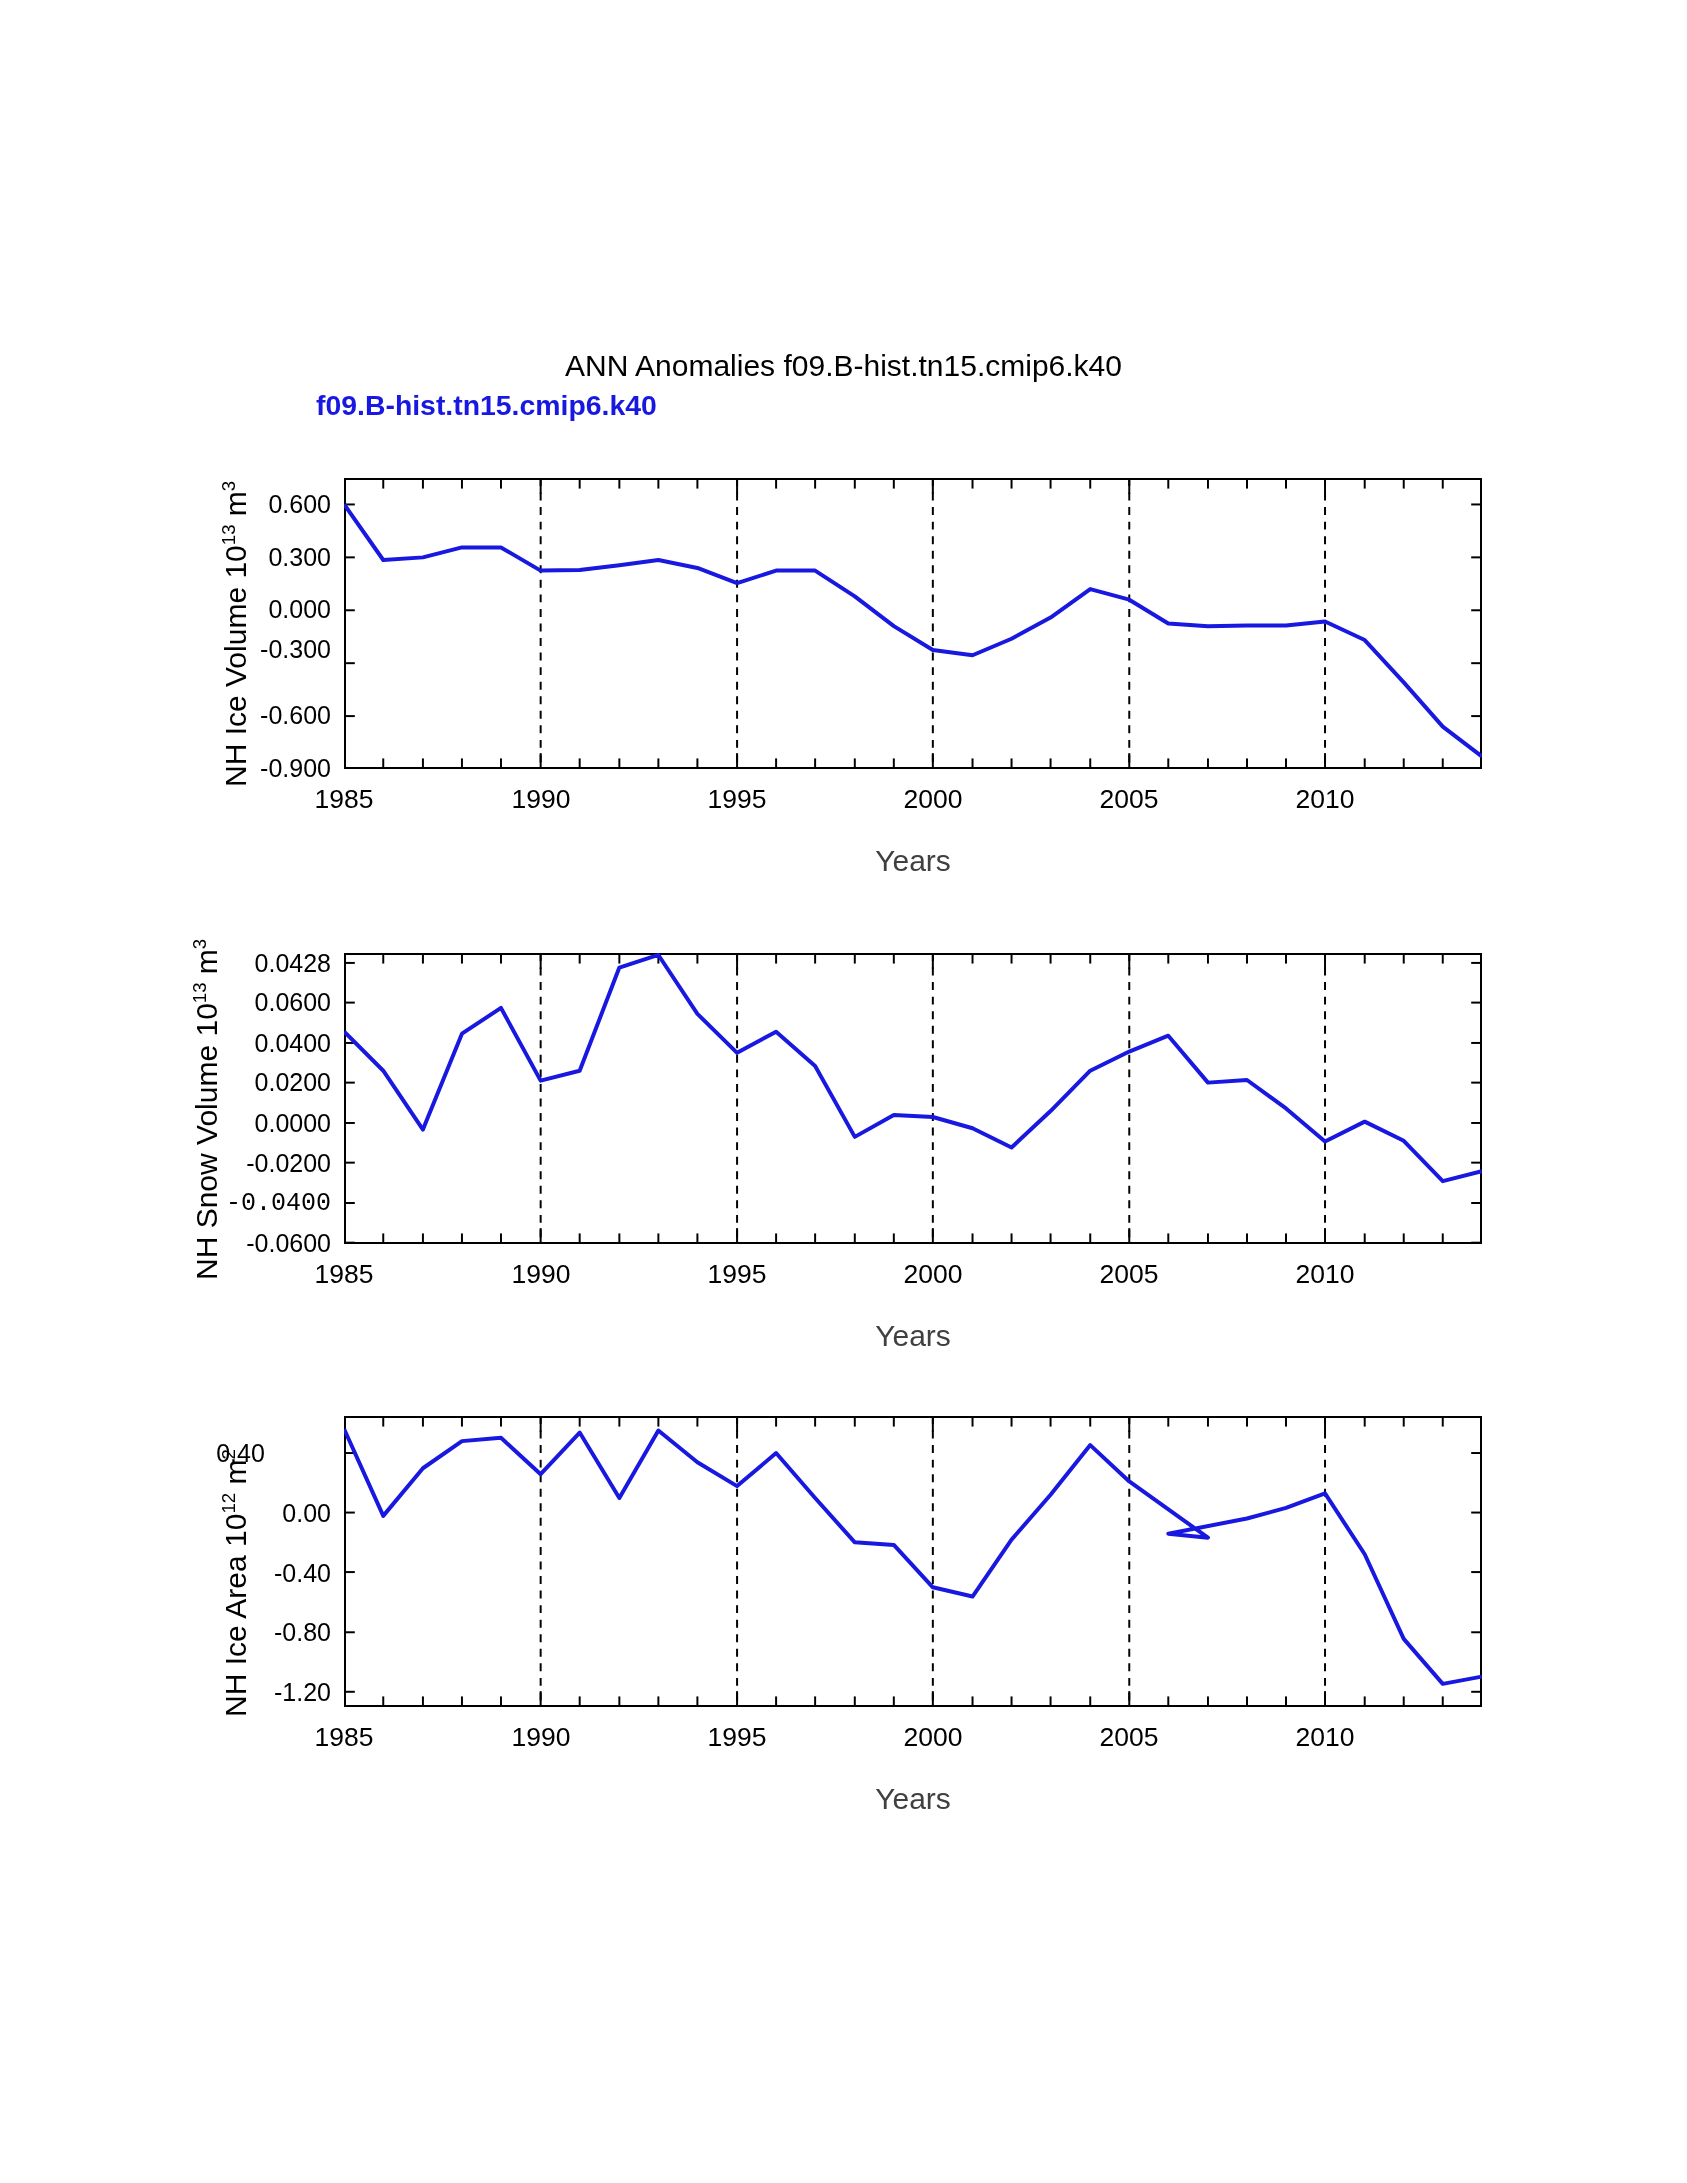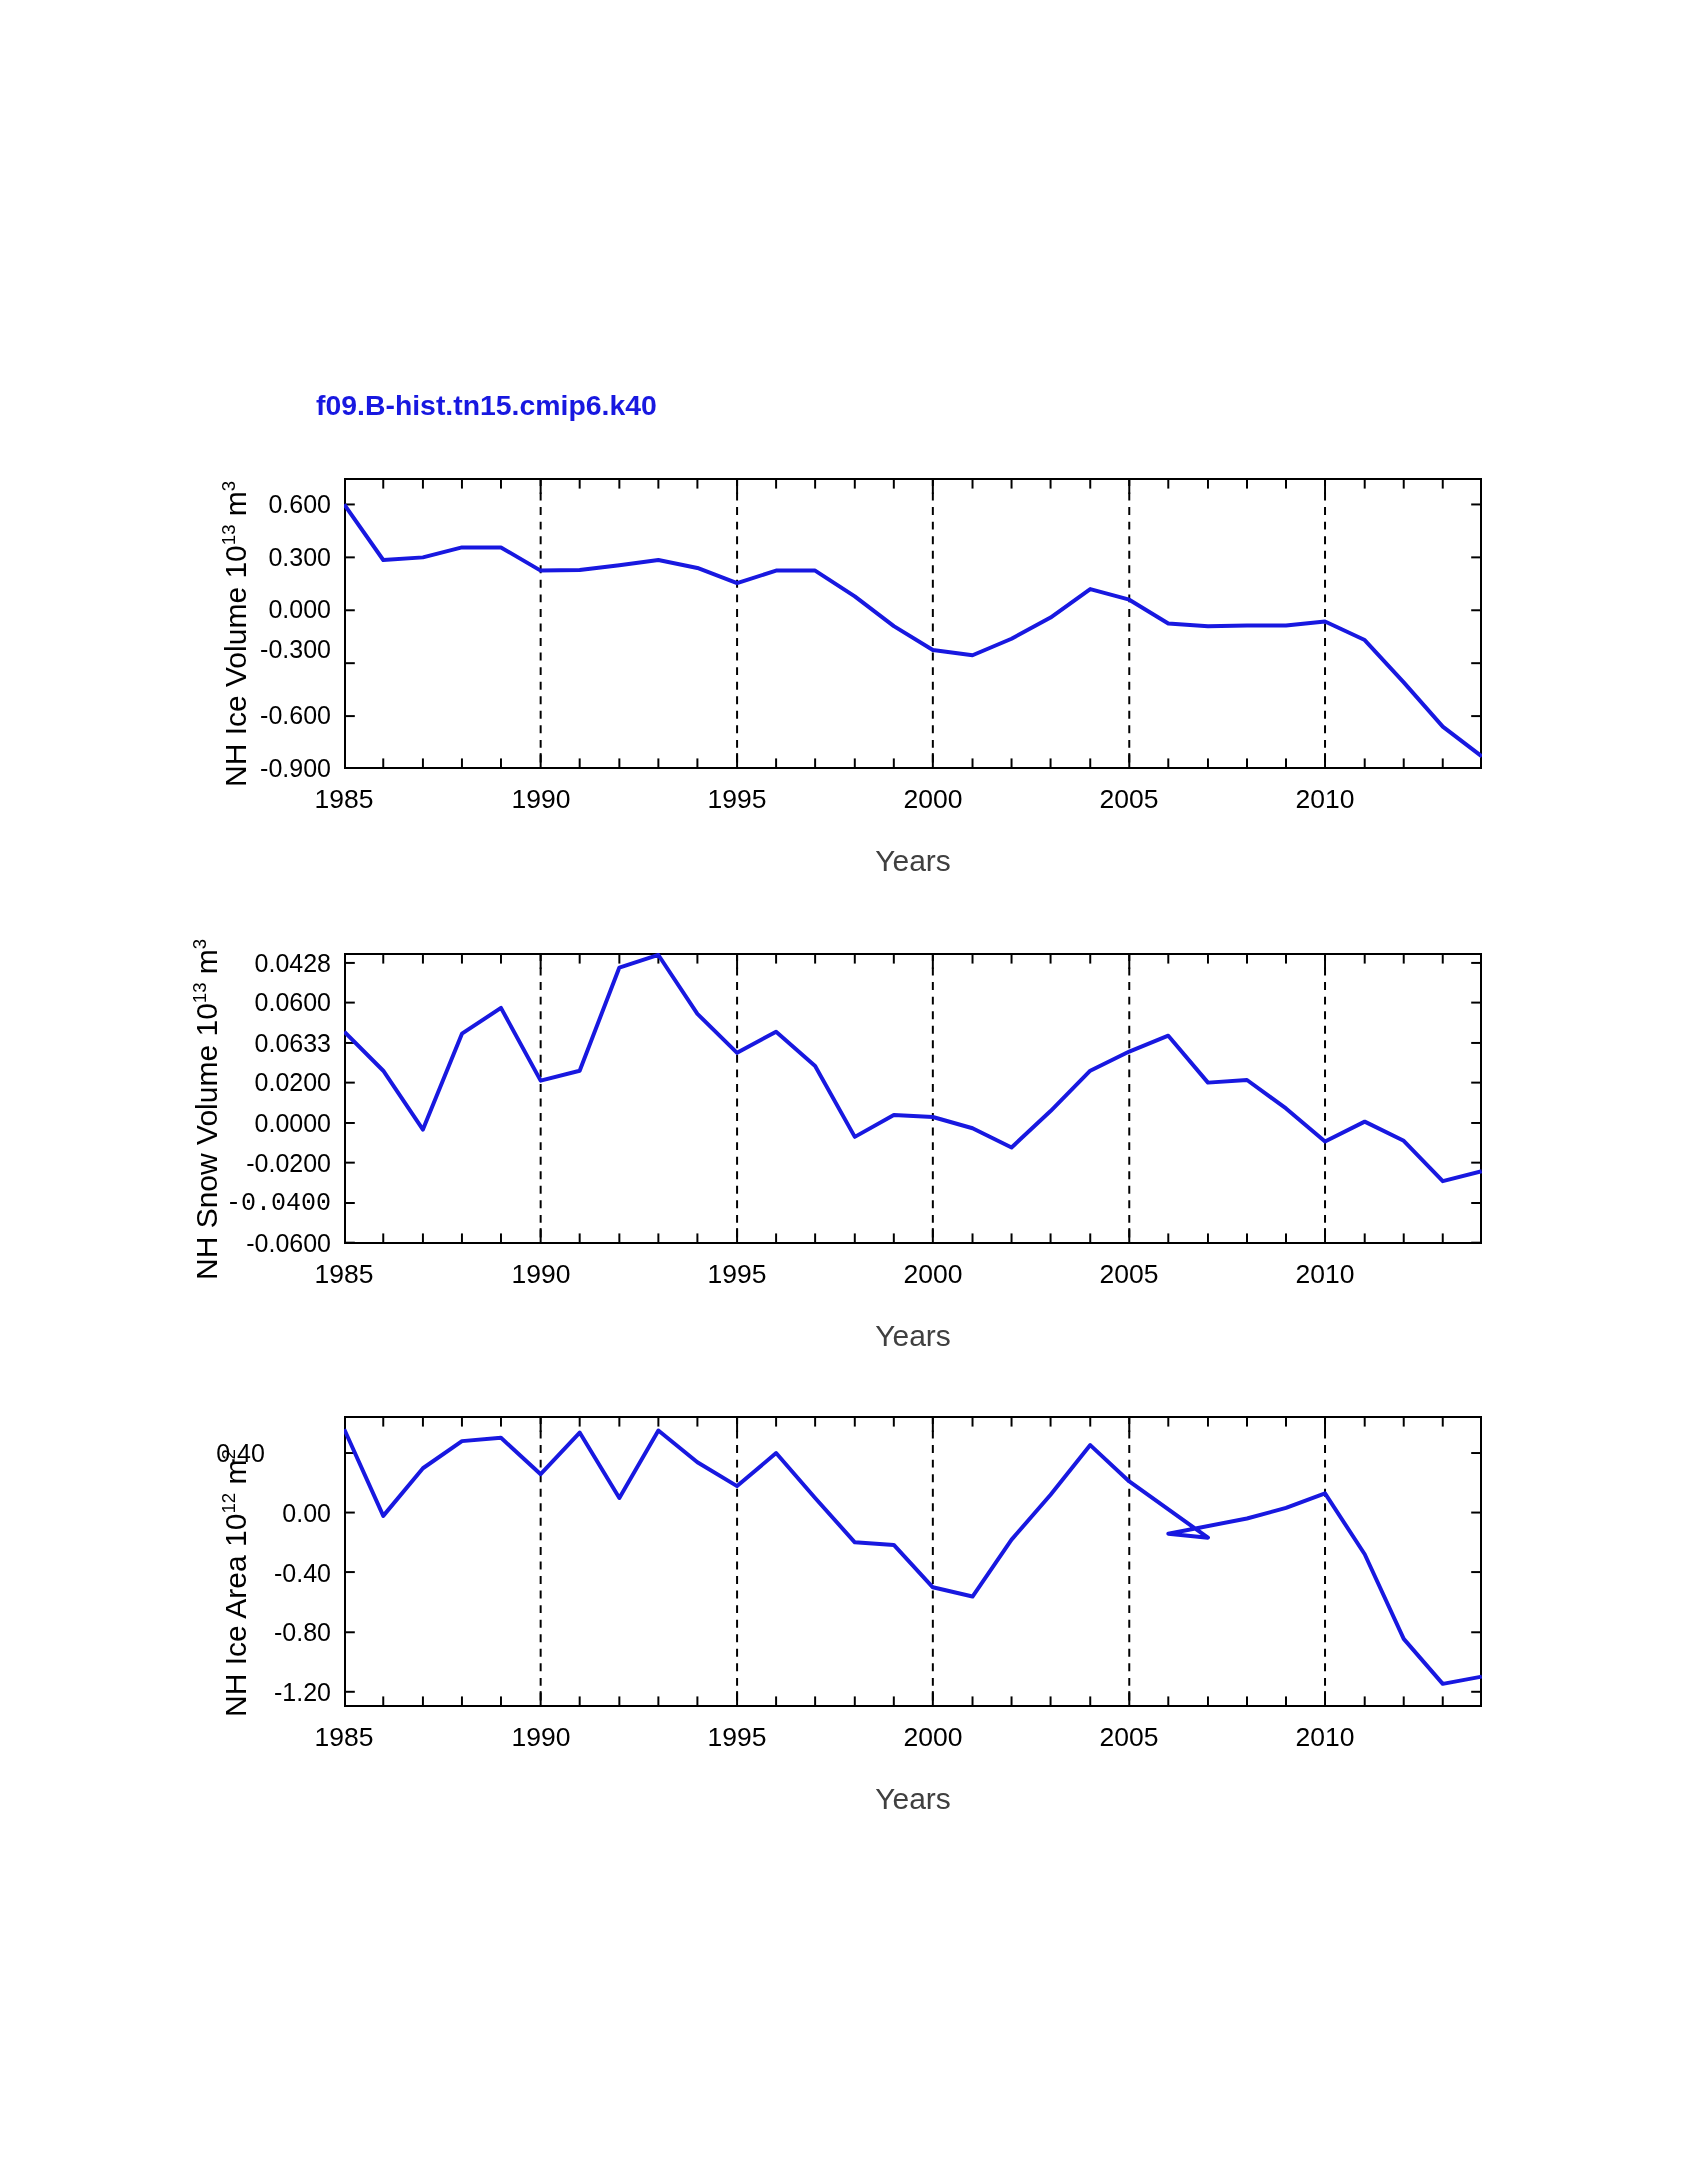--- a/index.html
+++ b/index.html
@@ -94,20 +94,21 @@
   .axis-title-y sup {
     font-size: 0.62em;
     vertical-align: super;
   }
 </style>
 </head>
 <body>
 
 <div class="page">
 
+  <div id="main-title">ANN Anomalies f09.B-hist.tn15.cmip6.k40</div>
   <div id="case-label">f09.B-hist.tn15.cmip6.k40</div>
 
   <div class="panel" id="panel1" style="left:344px; top:478px; width:1138px; height:291px;">
     <div class="plotbox" style="width:1138px;height:291px;"></div>
     <svg class="curve" width="1138" height="291" viewBox="0 0 1720 440">
 
       <g stroke="#000000" stroke-width="3" stroke-dasharray="12 10">
         <line x1="297" y1="0" x2="297" y2="440"></line>
         <line x1="594" y1="0" x2="594" y2="440"></line>
         <line x1="890" y1="0" x2="890" y2="440"></line>
@@ -294,21 +295,21 @@
           <line x1="1720" y1="378" x2="1704" y2="378"></line>
         <line x1="0" y1="438" x2="16" y2="438"></line>
           <line x1="1720" y1="438" x2="1704" y2="438"></line>
       </g>
       <polyline fill="none" stroke="#1818e0" stroke-width="6" stroke-linejoin="round" points="0,119 59,178 119,267 178,122 237,83 297,193 356,178 416,22 475,3 534,92 594,151 653,119 712,171 772,278 831,245 890,248 950,265 1009,294 1068,239 1128,178 1187,149 1246,125 1306,196 1365,192 1424,235 1483,285 1543,255 1602,284 1661,345 1720,330"></polyline>
     </svg>
   </div>
 
   <div class="ylabel-txt" style="left:119px; top:949px; width:212px;">0.0428</div>
   <div class="ylabel-txt" style="left:119px; top:988px; width:212px;">0.0600</div>
-  <div class="ylabel-txt" style="left:119px; top:1029px; width:212px;">0.0633</div>
+  <div class="ylabel-txt" style="left:119px; top:1029px; width:212px;">0.0400</div>
   <div class="ylabel-txt" style="left:119px; top:1068px; width:212px;">0.0200</div>
   <div class="ylabel-txt" style="left:119px; top:1109px; width:212px;">0.0000</div>
   <div class="ylabel-txt" style="left:119px; top:1149px; width:212px;">-0.0200</div>
   <div class="ylabel-txt" style="left:119px; top:1189px; width:212px;font-family:Liberation Mono, monospace;">-0.0400</div>
   <div class="ylabel-txt" style="left:119px; top:1229px; width:212px;">-0.0600</div>
 
   <div class="xlabel-txt" style="left:291px; top:1259px; width:106px;">1985</div>
   <div class="xlabel-txt" style="left:488px; top:1259px; width:106px;">1990</div>
   <div class="xlabel-txt" style="left:684px; top:1259px; width:106px;">1995</div>
   <div class="xlabel-txt" style="left:880px; top:1259px; width:106px;">2000</div>

